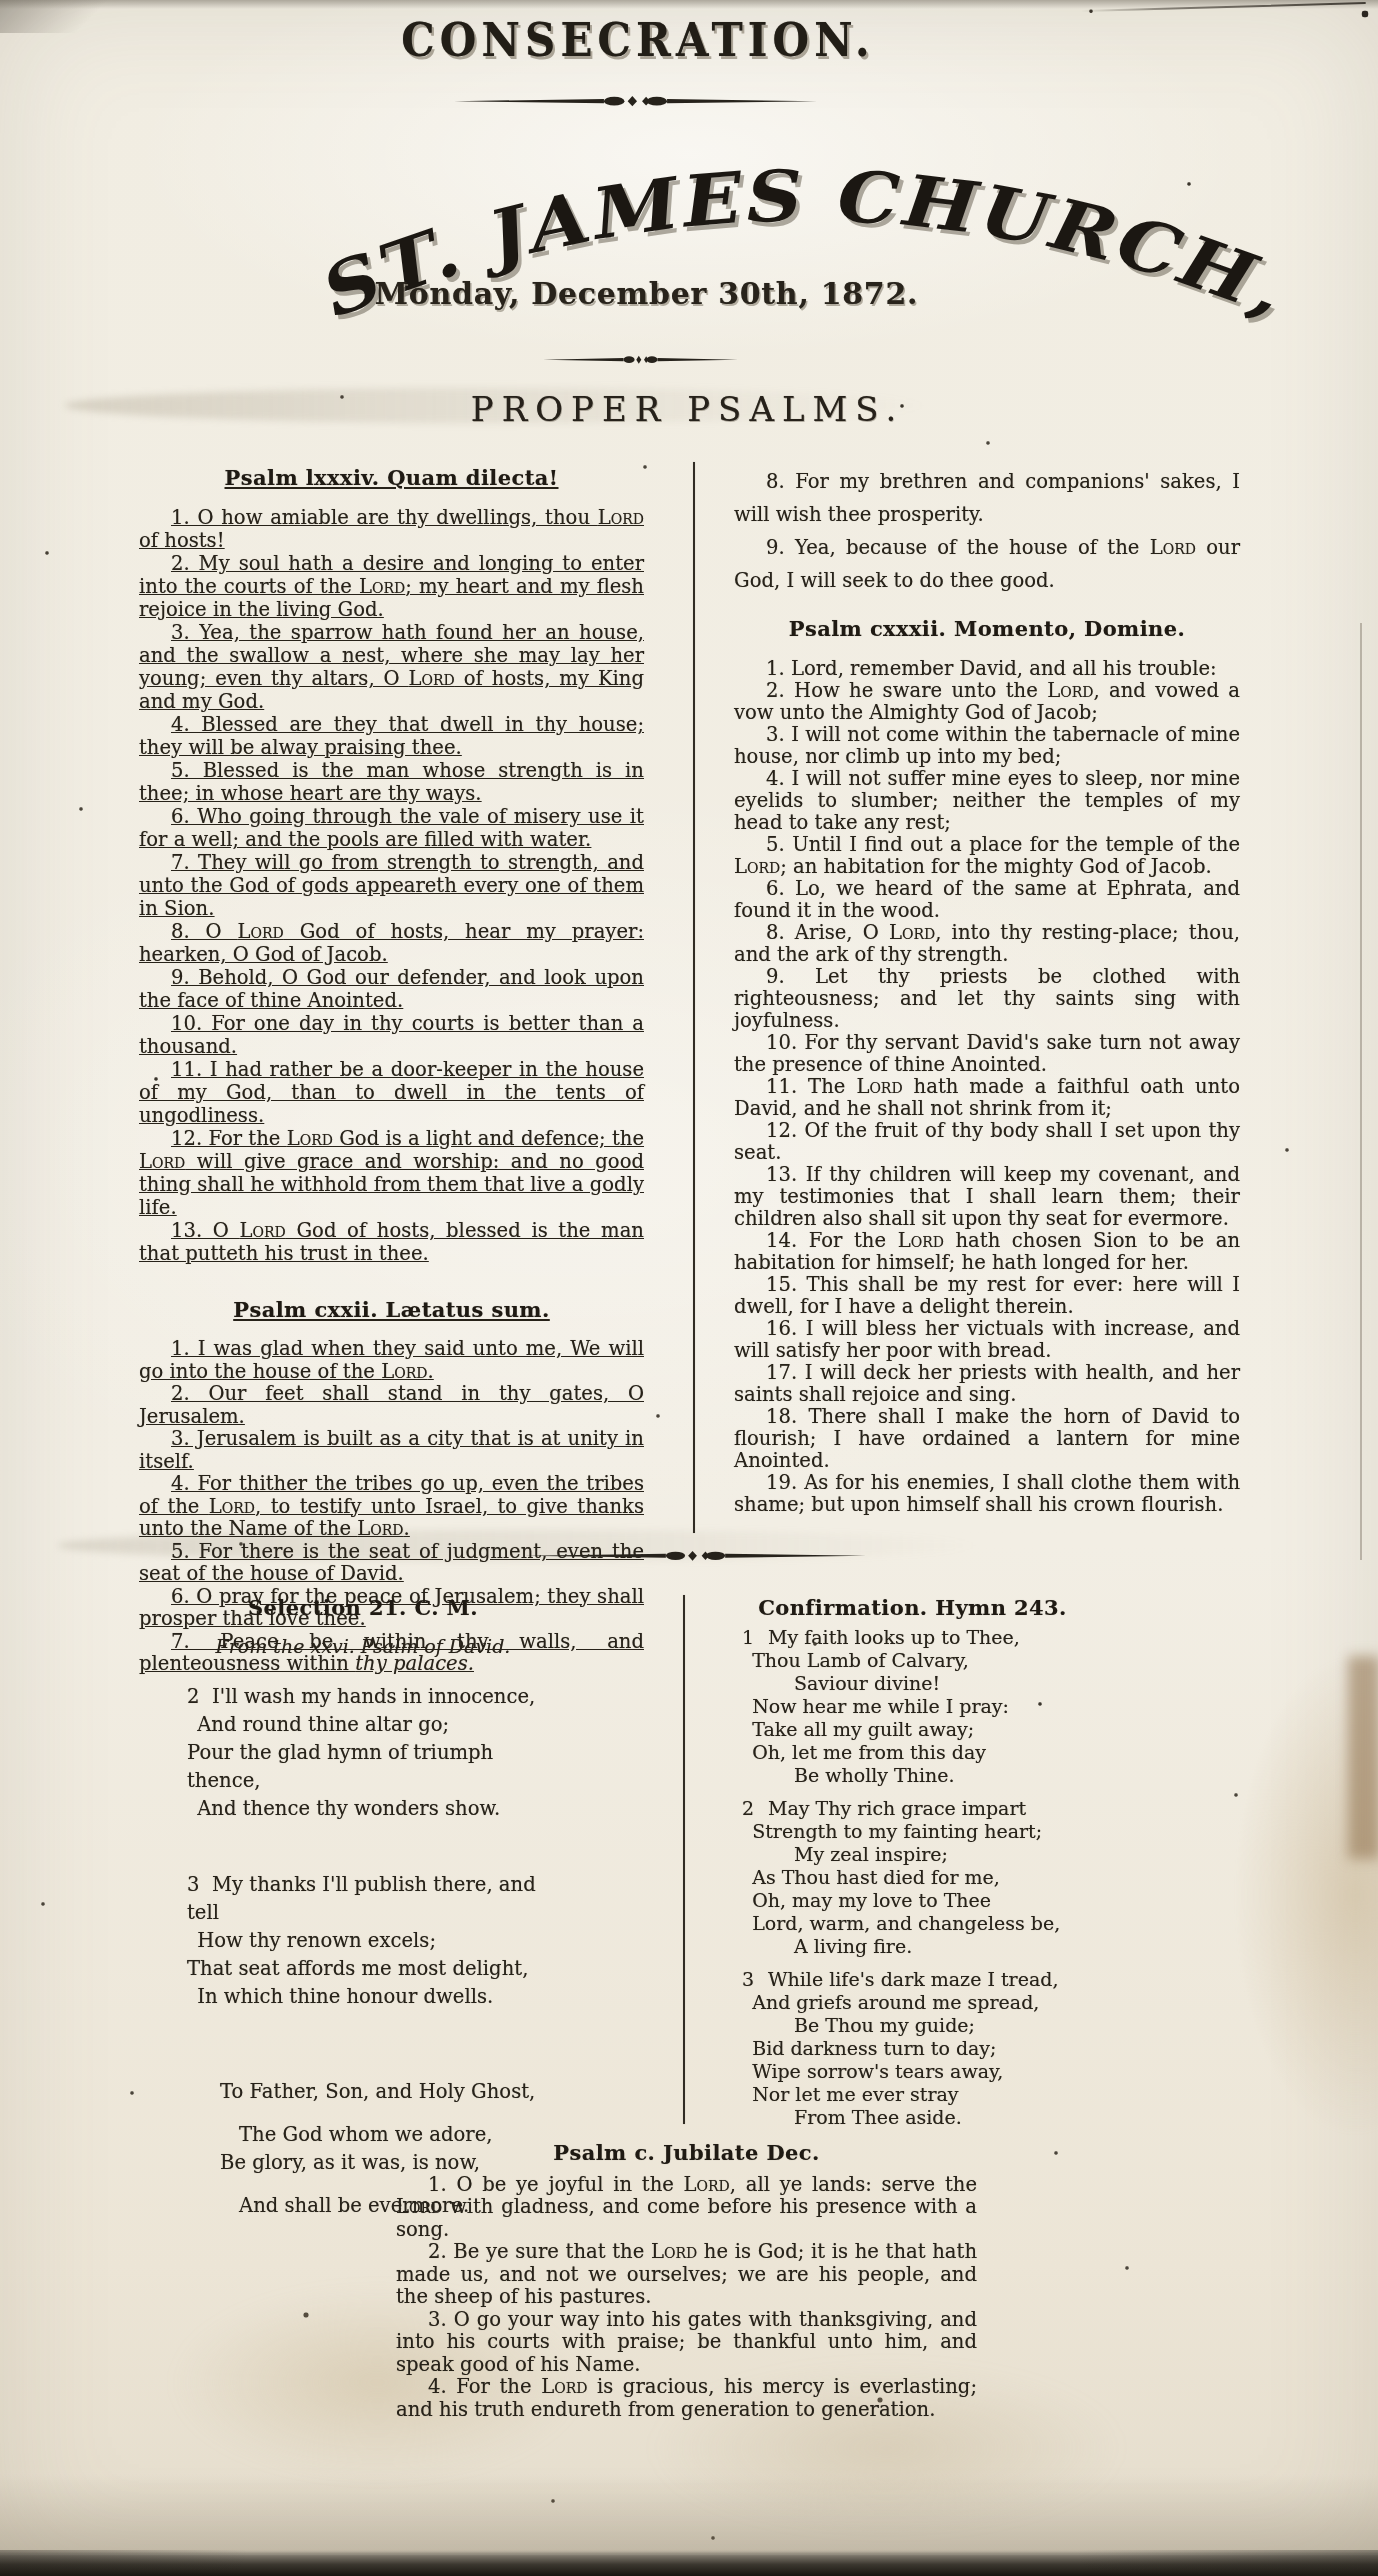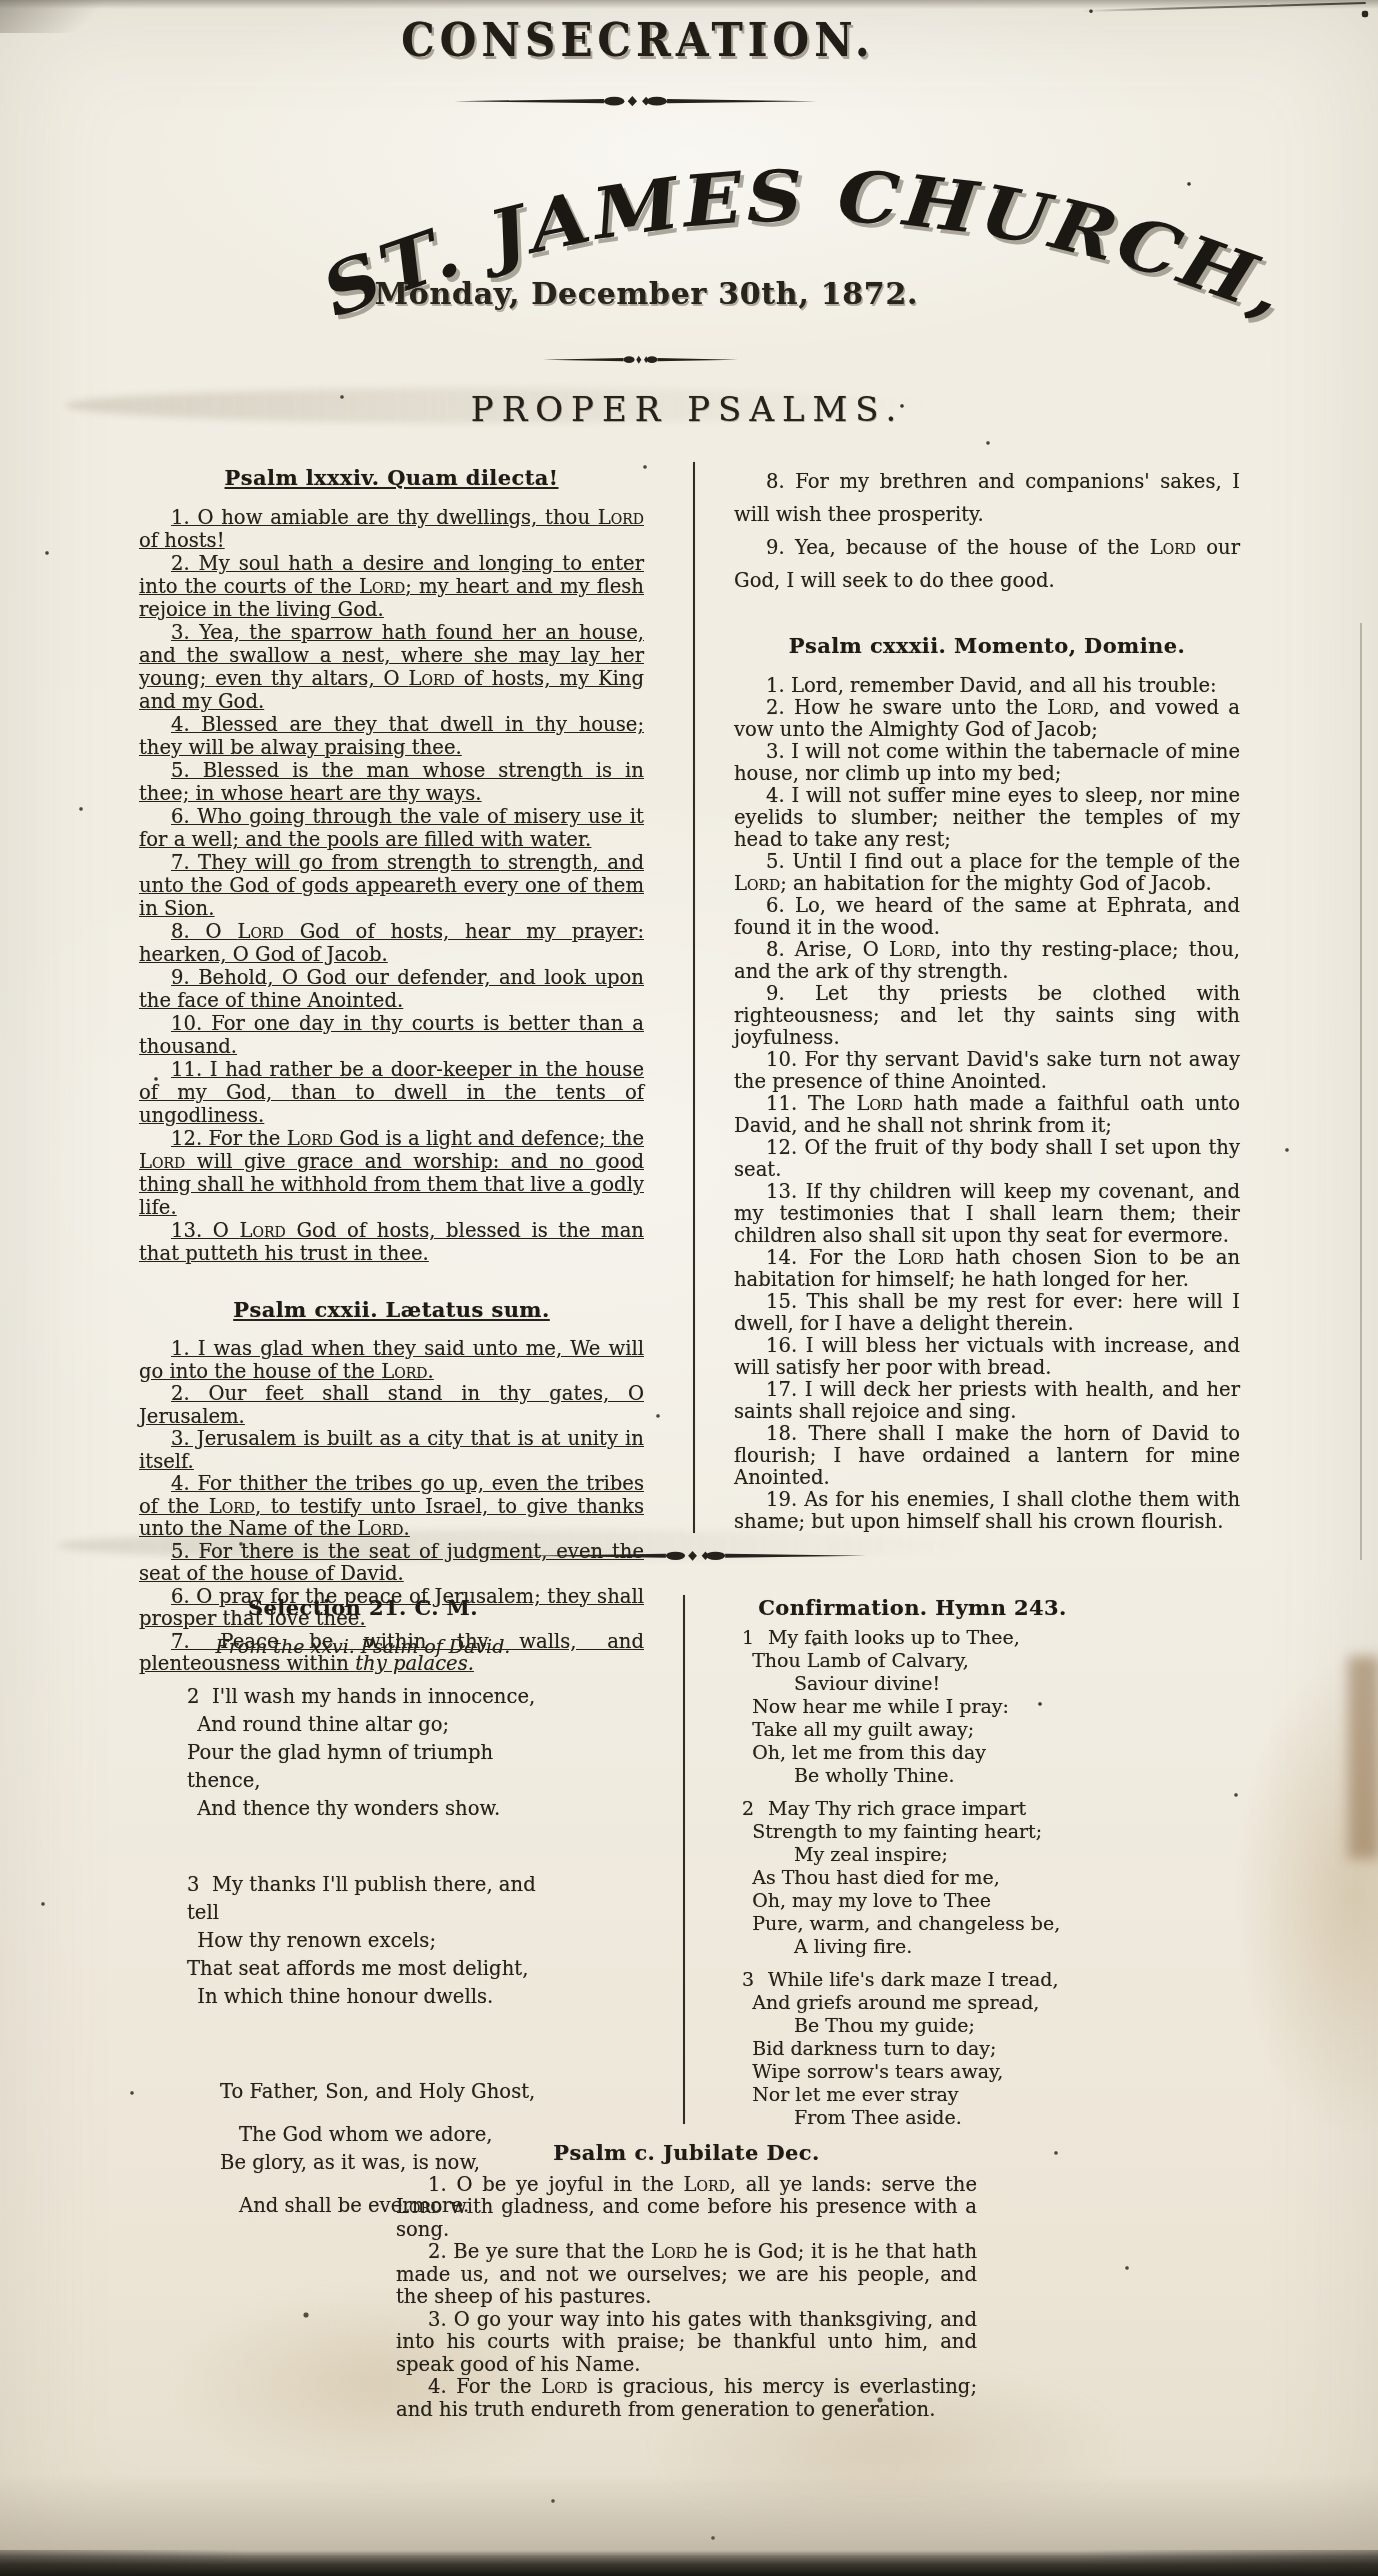--- a/index.html
+++ b/index.html
@@ -52,21 +52,21 @@
   
   .col{position:absolute;}
   .sec1-left{left:139px;top:465px;width:505px;text-decoration:underline;}
   .sec1-right{left:734px;top:465px;width:506px;}
   .rule{position:absolute;width:1.5px;background:#312c24;box-shadow:0 0 0.7px rgba(40,35,27,.6);}
   .rule1{left:693px;top:462px;height:1071px;}
   .rule2{left:683px;top:1595px;height:529px;}
 
   .phead{font-weight:bold;font-size:21px;text-align:center;letter-spacing:0.4px;margin:0 0 16px 0;color:#1f1a13;}
   .phead2{margin-top:32px;margin-bottom:16px;}
-  .phead3{margin-top:36px;margin-bottom:17.4px;}
+  .phead3{margin-top:19px;margin-bottom:17.4px;}
   .verse{margin:0;text-align:justify;text-indent:32px;font-size:19.6px;}
   .v84 .verse{line-height:23px;}
   .v122 .verse{line-height:22.5px;}
   .cont .verse{line-height:33px;}
   .v132 .verse{line-height:22px;}
   .v100 .verse{line-height:22.5px;}
 
   
   .sec2-left{left:174px;top:1595px;width:378px;}
   .sec2-right{left:742px;top:1595px;width:341px;}
@@ -283,21 +283,21 @@
       <div class="hline">Take all my guilt away;</div>
       <div class="hline">Oh, let me from this day</div>
       <div class="hline deep">Be wholly Thine.</div>
     </div>
     <div class="hymn-stanza">
       <div class="hline first"><span class="snum">2</span><span>May Thy rich grace impart</span></div>
       <div class="hline">Strength to my fainting heart;</div>
       <div class="hline deep">My zeal inspire;</div>
       <div class="hline">As Thou hast died for me,</div>
       <div class="hline">Oh, may my love to Thee</div>
-      <div class="hline">Pure, warm, and changeless be,</div>
+      <div class="hline">Lord, warm, and changeless be,</div>
       <div class="hline deep">A living fire.</div>
     </div>
     <div class="hymn-stanza">
       <div class="hline first"><span class="snum">3</span><span>While life's dark maze I tread,</span></div>
       <div class="hline">And griefs around me spread,</div>
       <div class="hline deep">Be Thou my guide;</div>
       <div class="hline">Bid darkness turn to day;</div>
       <div class="hline">Wipe sorrow's tears away,</div>
       <div class="hline">Nor let me ever stray</div>
       <div class="hline deep">From Thee aside.</div>

